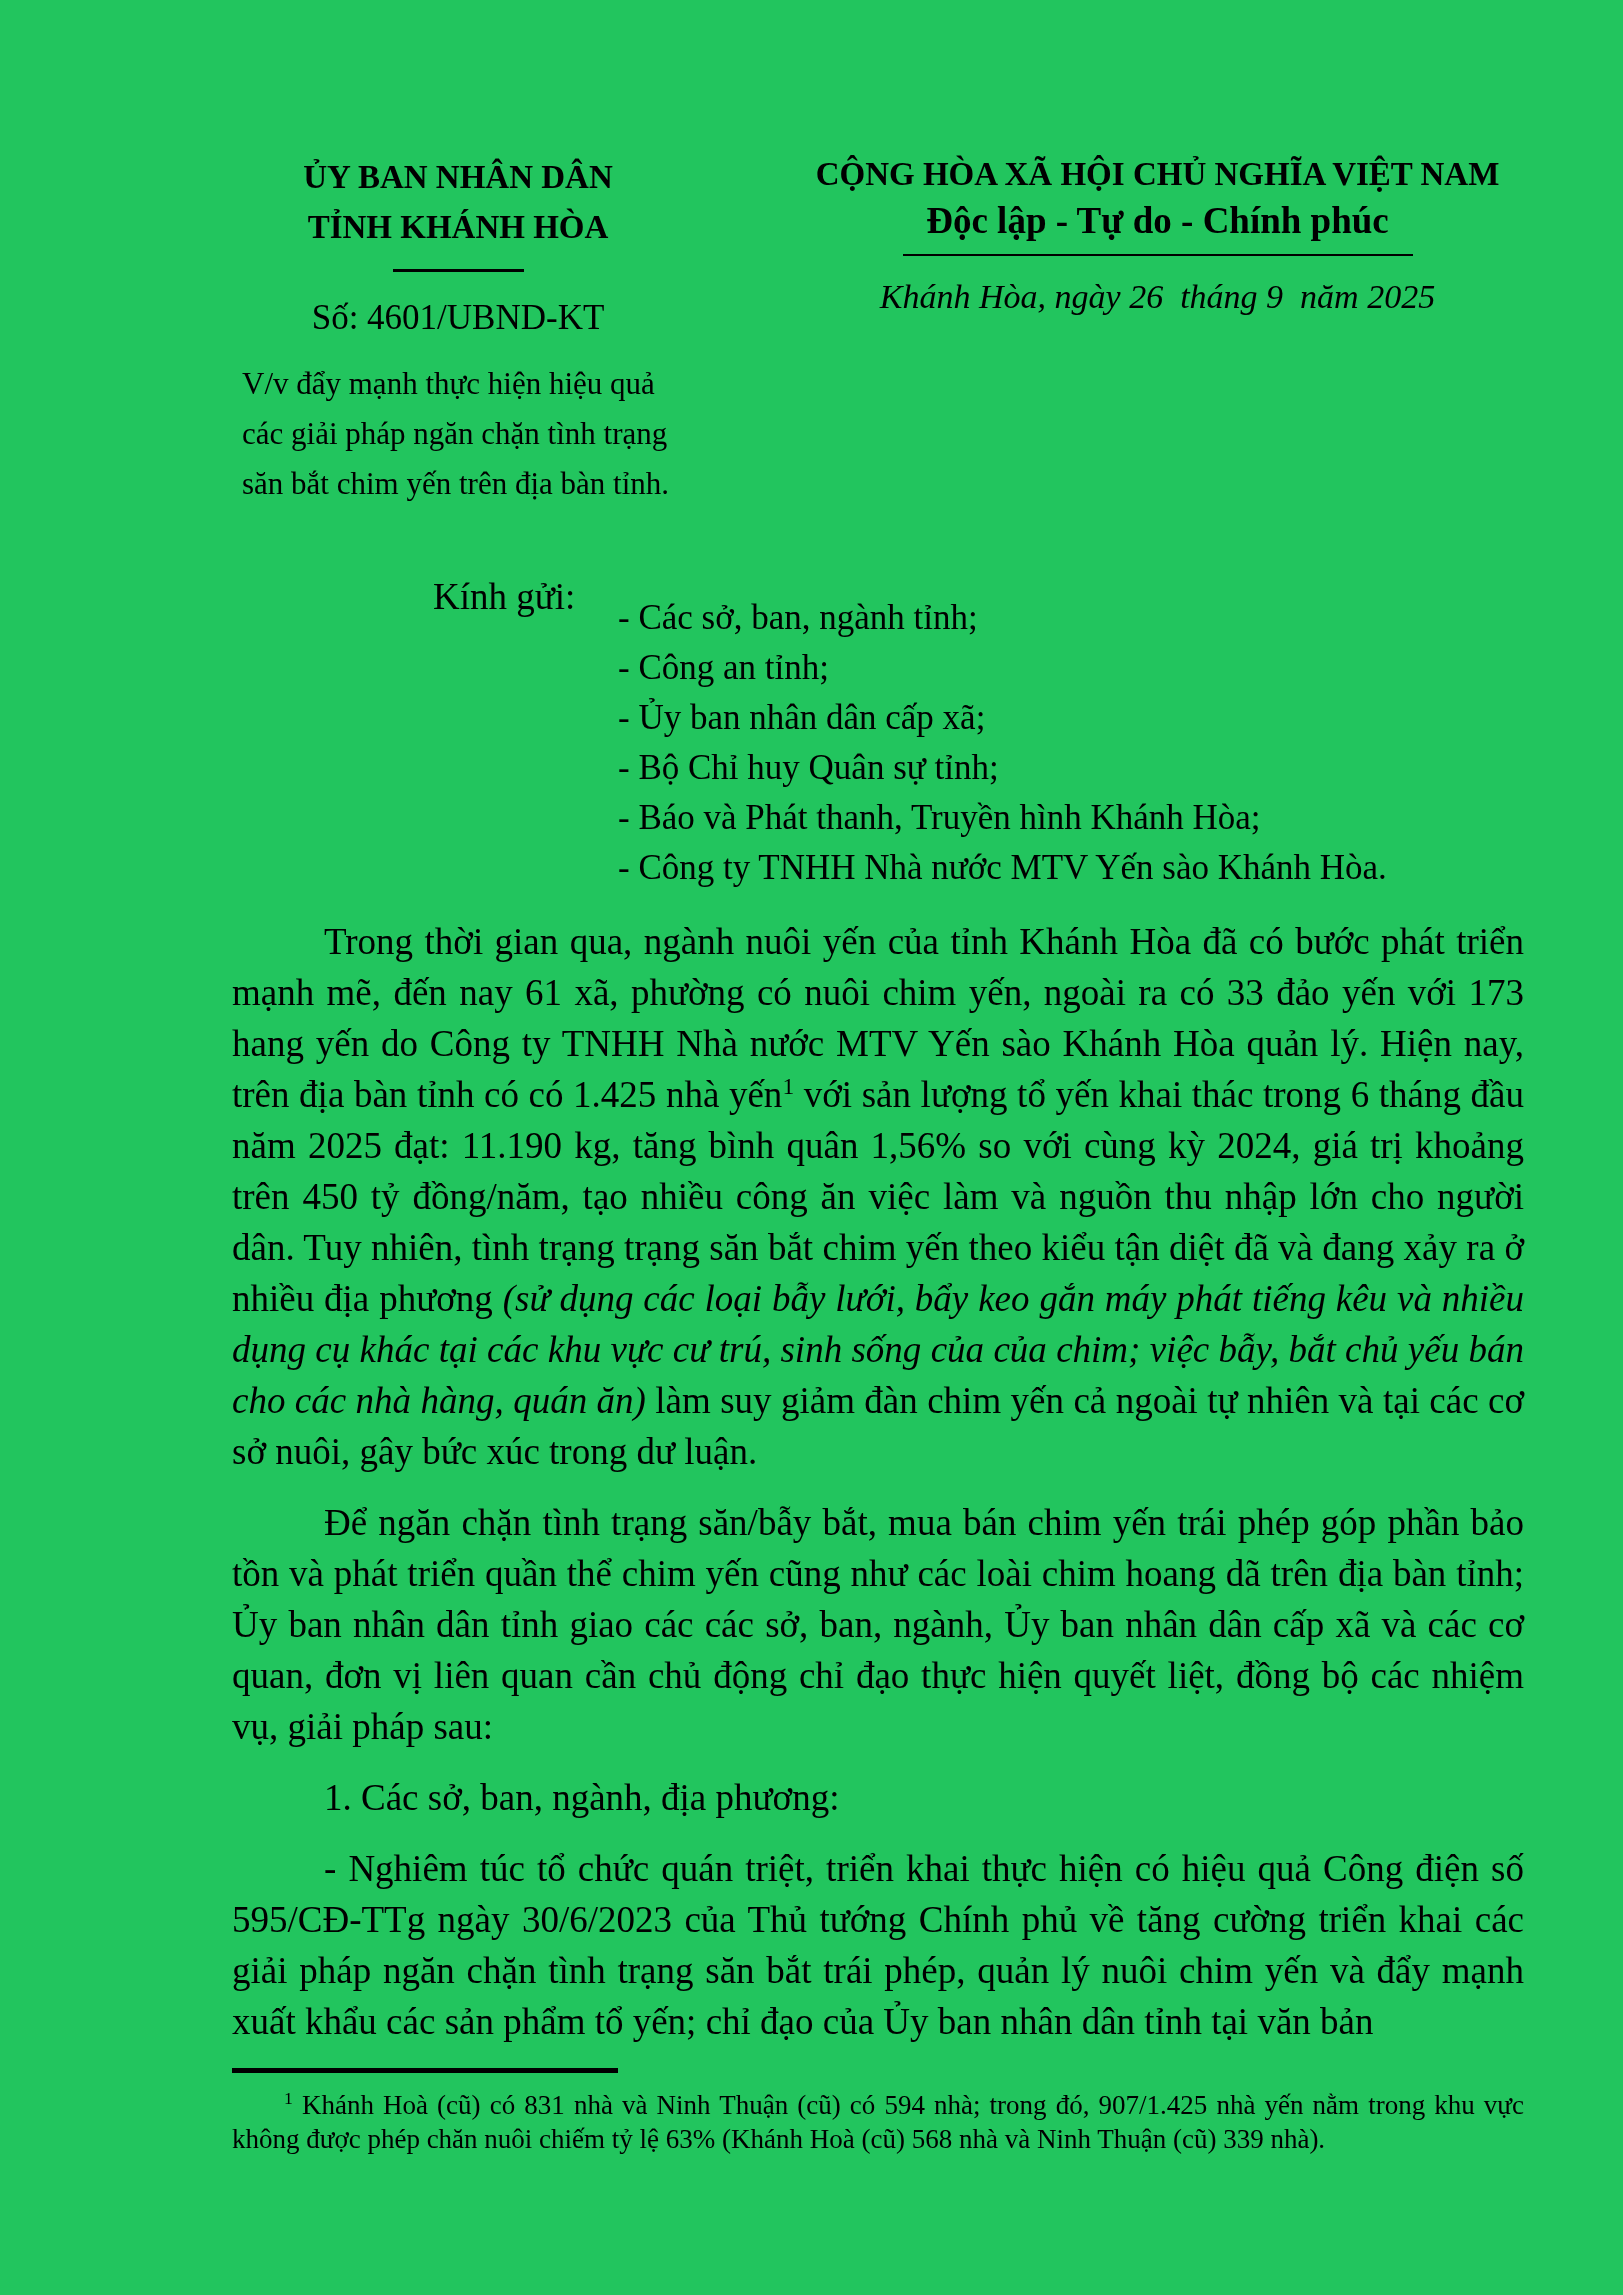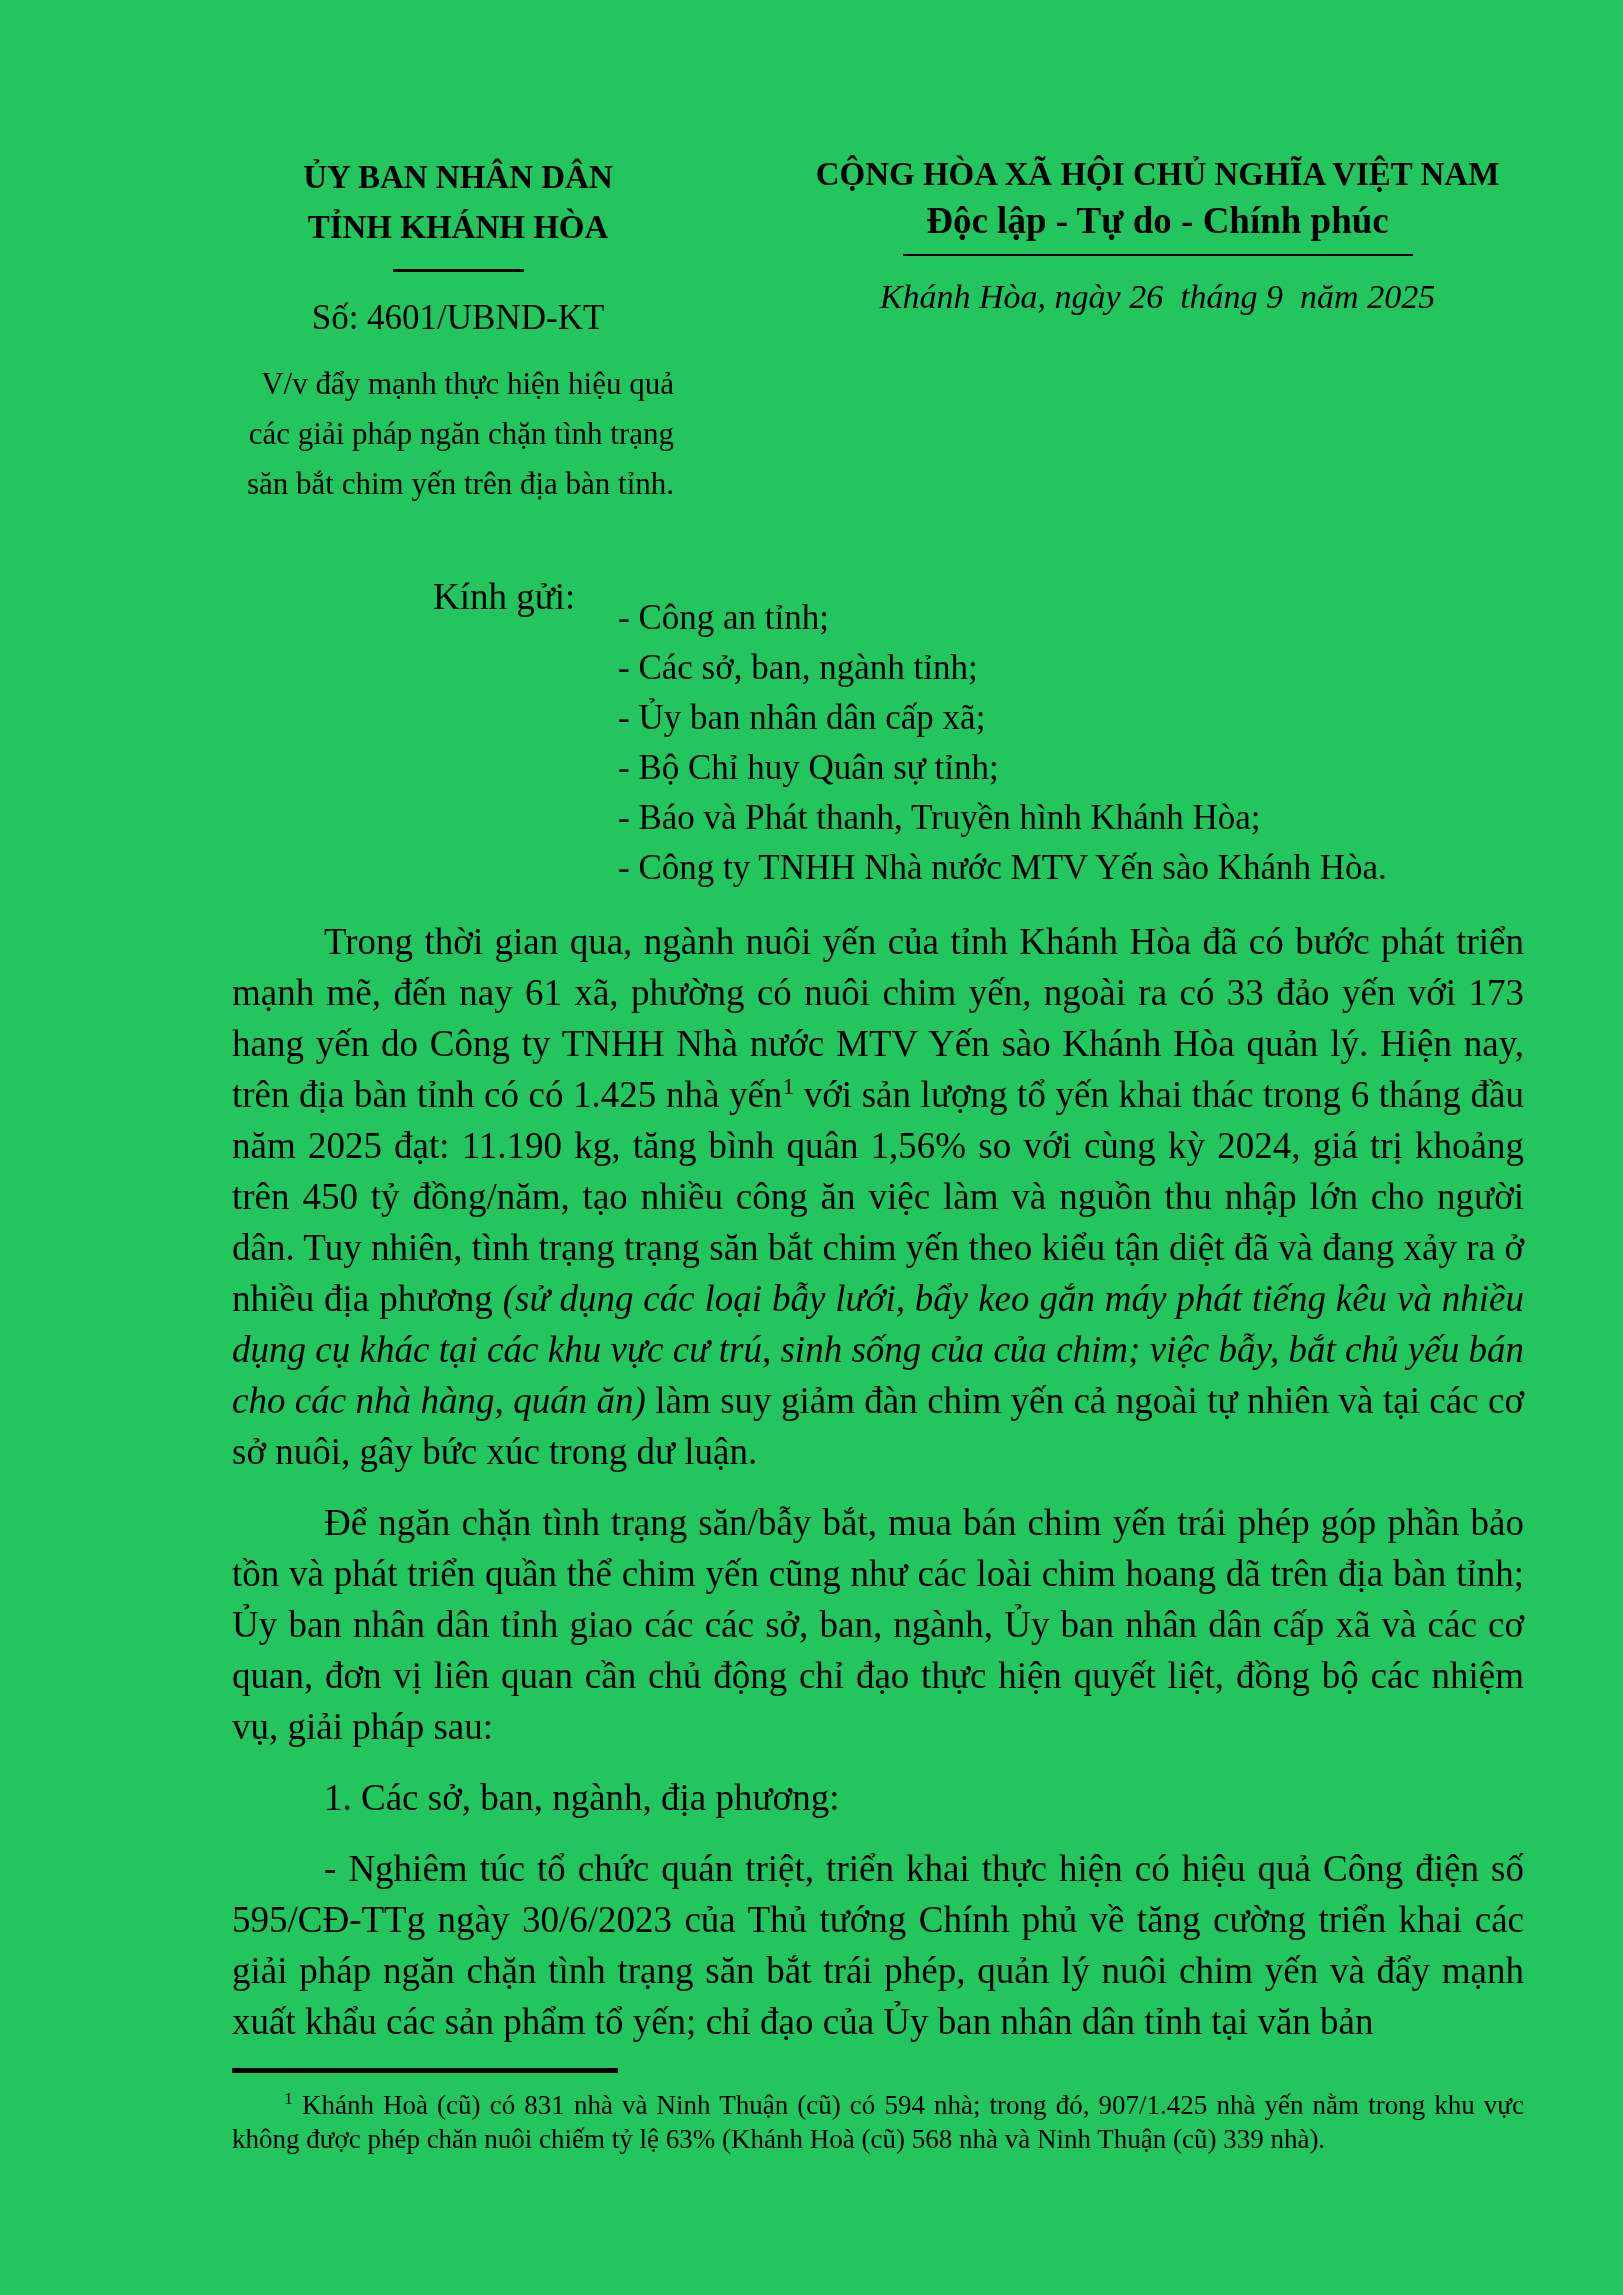--- a/index.html
+++ b/index.html
@@ -24,21 +24,21 @@
   }
   .org-line { font-weight: bold; font-size: 33px; line-height: 50px; }
   .rule-left {
     width: 131px; height: 2.6px; background: #000;
     margin: 17px auto 0 auto;
   }
   .doc-number { font-size: 35px; line-height: 39px; margin-top: 26px; }
   .doc-subject {
     width: 432px; margin: 22px auto 0 auto;
     font-size: 31px; line-height: 50px;
-    text-align: right;
+    text-align: left;
   }
 
   .header-right {
     position: absolute;
     left: 778px; top: 152px;
     width: 759px;
     text-align: center;
   }
   .nat-line1 { font-weight: bold; font-size: 33px; line-height: 44px; }
   .nat-line2 { font-weight: bold; font-size: 37px; line-height: 42px; margin-top: 3.9px; }
@@ -113,22 +113,22 @@
   <div class="header-right">
     <div class="nat-line1">CỘNG HÒA XÃ HỘI CHỦ NGHĨA VIỆT NAM</div>
     <div class="nat-line2">Độc lập - Tự do - Chính phúc</div>
     <div class="rule-right"></div>
     <div class="date-line">Khánh Hòa, ngày 26  tháng 9  năm 2025</div>
   </div>
 
   <div class="salutation">Kính gửi:</div>
 
   <div class="recipients">
+    <div class="recipient">- Các sở, ban, ngành tỉnh;</div>
     <div class="recipient">- Công an tỉnh;</div>
-    <div class="recipient">- Các sở, ban, ngành tỉnh;</div>
     <div class="recipient">- Ủy ban nhân dân cấp xã;</div>
     <div class="recipient">- Bộ Chỉ huy Quân sự tỉnh;</div>
     <div class="recipient">- Báo và Phát thanh, Truyền hình Khánh Hòa;</div>
     <div class="recipient">- Công ty TNHH Nhà nước MTV Yến sào Khánh Hòa.</div>
   </div>
 
   <div class="body-text">
     <p><span>Trong thời gian qua, ngành nuôi yến của tỉnh Khánh Hòa đã có bước phát triển mạnh mẽ, đến nay 61 xã, phường có nuôi chim yến, ngoài ra có 33 đảo yến với 173 hang yến do Công ty TNHH Nhà nước MTV Yến sào Khánh Hòa quản lý. Hiện nay, trên địa bàn tỉnh có có 1.425 nhà yến</span><sup>1</sup><span> với sản lượng tổ yến khai thác trong 6 tháng đầu năm 2025 đạt: 11.190 kg, tăng bình quân 1,56% so với cùng kỳ 2024, giá trị khoảng trên 450 tỷ đồng/năm, tạo nhiều công ăn việc làm và nguồn thu nhập lớn cho người dân. Tuy nhiên, tình trạng trạng săn bắt chim yến theo kiểu tận diệt đã và đang xảy ra ở nhiều địa phương </span><span class="italic-seg">(sử dụng các loại bẫy lưới, bẩy keo gắn máy phát tiếng kêu và nhiều dụng cụ khác tại các khu vực cư trú, sinh sống của của chim; việc bẫy, bắt chủ yếu bán cho các nhà hàng, quán ăn)</span><span> làm suy giảm đàn chim yến cả ngoài tự nhiên và tại các cơ sở nuôi, gây bức xúc trong dư luận.</span></p>
 
     <p>Để ngăn chặn tình trạng săn/bẫy bắt, mua bán chim yến trái phép góp phần bảo tồn và phát triển quần thể chim yến cũng như các loài chim hoang dã trên địa bàn tỉnh; Ủy ban nhân dân tỉnh giao các các sở, ban, ngành, Ủy ban nhân dân cấp xã và các cơ quan, đơn vị liên quan cần chủ động chỉ đạo thực hiện quyết liệt, đồng bộ các nhiệm vụ, giải pháp sau:</p>

